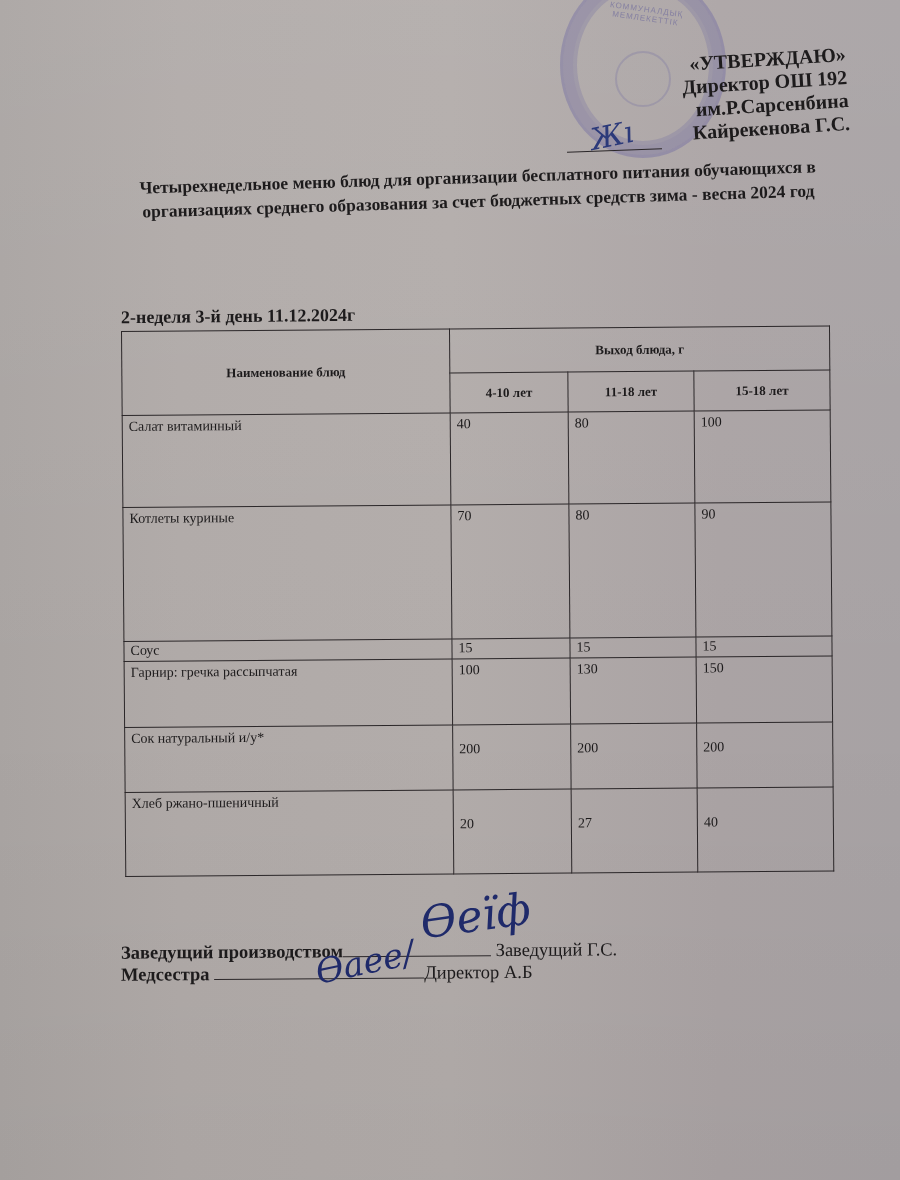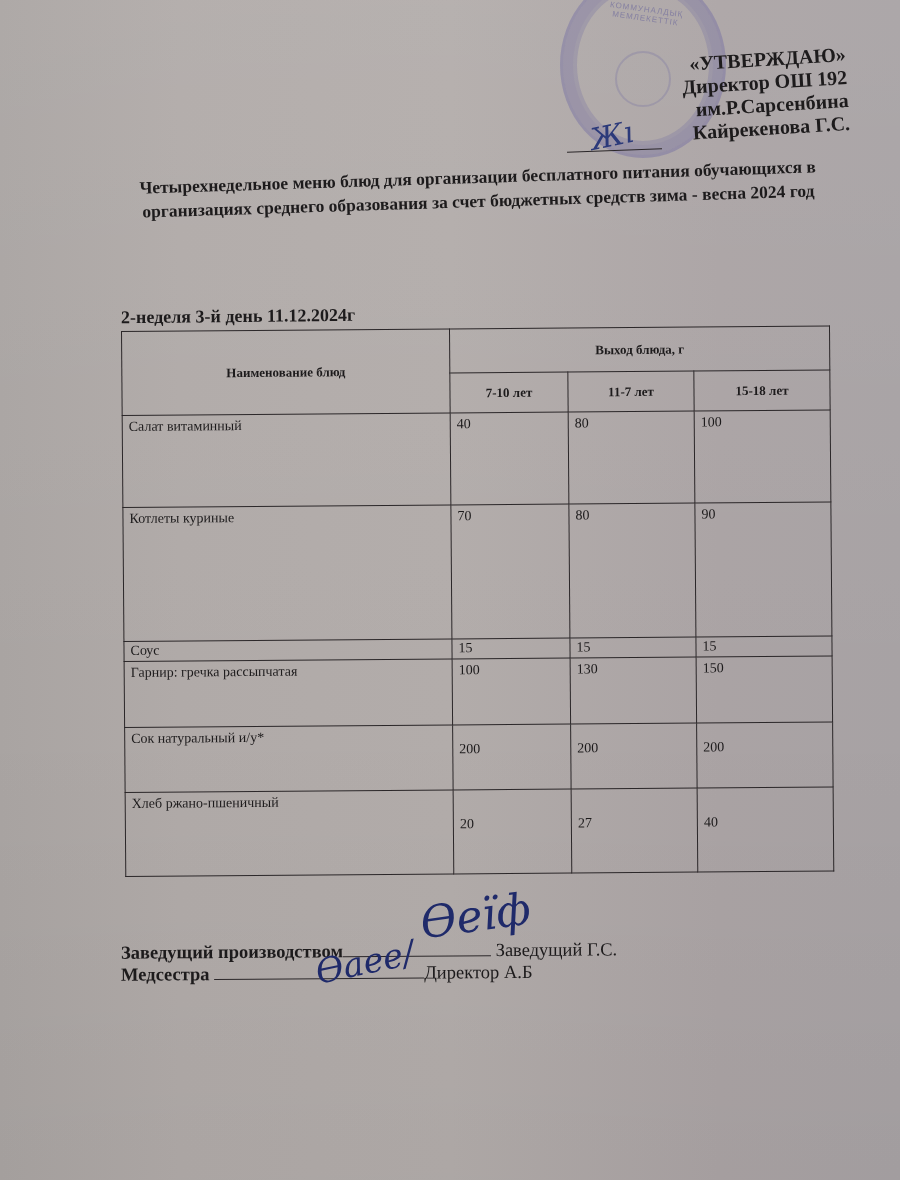--- a/index.html
+++ b/index.html
@@ -132,22 +132,22 @@
       <col style="width:118px">
       <col style="width:126px">
       <col style="width:136px">
   </colgroup>
   <tbody>
       <tr class="h1">
     <th class="th-name" rowspan="2">Наименование блюд</th>
     <th class="th-group" colspan="3">Выход блюда, г</th>
   </tr>
   <tr class="h2">
-    <th class="th-age">7-10 лет</th>
-    <th class="th-age">11-7 лет</th>
+    <th class="th-age">4-10 лет</th>
+    <th class="th-age">11-18 лет</th>
     <th class="th-age">15-18 лет</th>
   </tr>
   <tr class="r-salat">
     <td>Салат витаминный</td>
     <td>40</td>
     <td>80</td>
     <td>100</td>
   </tr>
   <tr class="r-kotlety">
     <td>Котлеты куриные</td>

